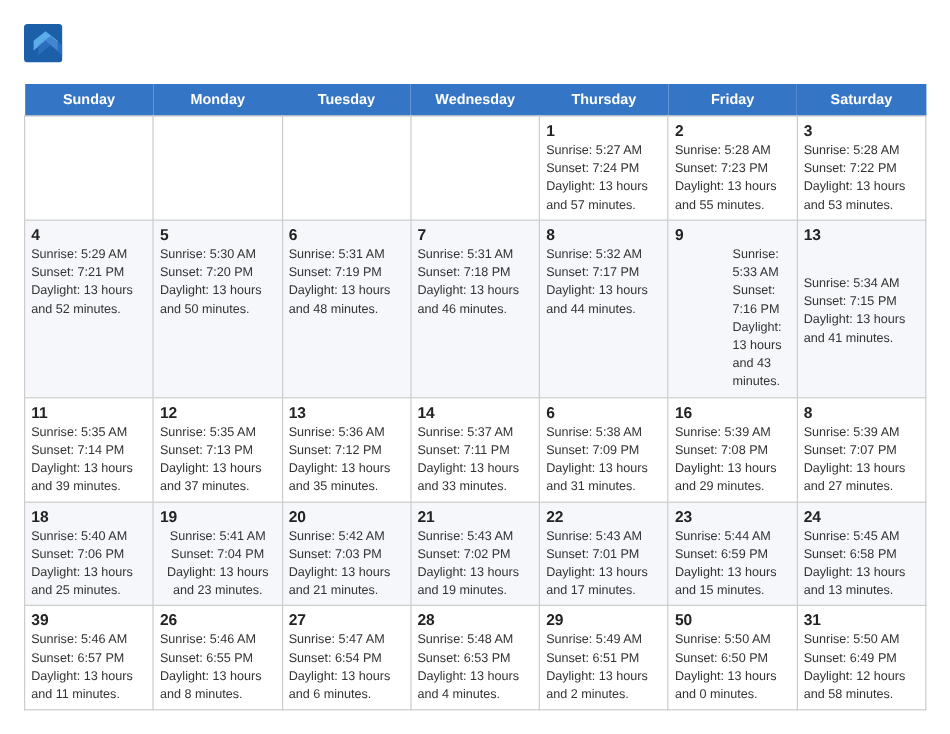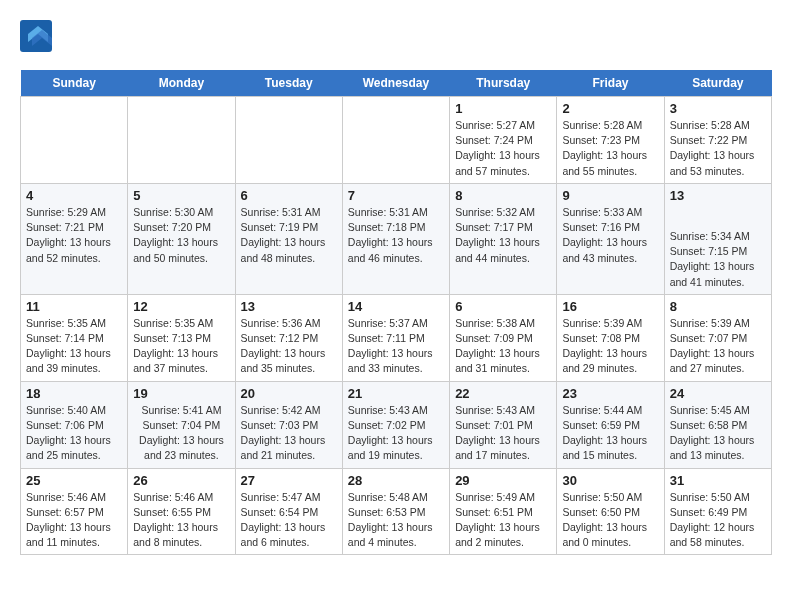--- a/index.html
+++ b/index.html
@@ -179,21 +179,21 @@
         </td>
         <td>
           <span class="day-number">8</span>
           <div class="day-info" style="white-space: pre-line;">Sunrise: 5:32 AM
 Sunset: 7:17 PM
 Daylight: 13 hours
 and 44 minutes.</div>
         </td>
         <td>
           <span class="day-number">9</span>
-          <div class="day-info" style="white-space: pre-line;">Sunrise: 5:33 AM
+          <div class="day-info" style="white-space: pre-line; margin-left: 48px;">Sunrise: 5:33 AM
 Sunset: 7:16 PM
 Daylight: 13 hours
 and 43 minutes.</div>
         </td>
         <td>
           <span class="day-number">13</span>
           <div class="day-info" style="white-space: pre-line; margin-top: 26px;">Sunrise: 5:34 AM
 Sunset: 7:15 PM
 Daylight: 13 hours
 and 41 minutes.</div>
@@ -296,21 +296,21 @@
         <td>
           <span class="day-number">24</span>
           <div class="day-info" style="white-space: pre-line;">Sunrise: 5:45 AM
 Sunset: 6:58 PM
 Daylight: 13 hours
 and 13 minutes.</div>
         </td>
       </tr>
       <tr>
         <td>
-          <span class="day-number">25</span>
+          <span class="day-number">39</span>
           <div class="day-info" style="white-space: pre-line;">Sunrise: 5:46 AM
 Sunset: 6:57 PM
 Daylight: 13 hours
 and 11 minutes.</div>
         </td>
         <td>
           <span class="day-number">26</span>
           <div class="day-info" style="white-space: pre-line;">Sunrise: 5:46 AM
 Sunset: 6:55 PM
 Daylight: 13 hours
@@ -331,21 +331,21 @@
 and 4 minutes.</div>
         </td>
         <td>
           <span class="day-number">29</span>
           <div class="day-info" style="white-space: pre-line;">Sunrise: 5:49 AM
 Sunset: 6:51 PM
 Daylight: 13 hours
 and 2 minutes.</div>
         </td>
         <td>
-          <span class="day-number">30</span>
+          <span class="day-number">50</span>
           <div class="day-info" style="white-space: pre-line;">Sunrise: 5:50 AM
 Sunset: 6:50 PM
 Daylight: 13 hours
 and 0 minutes.</div>
         </td>
         <td>
           <span class="day-number">31</span>
           <div class="day-info" style="white-space: pre-line;">Sunrise: 5:50 AM
 Sunset: 6:49 PM
 Daylight: 12 hours

